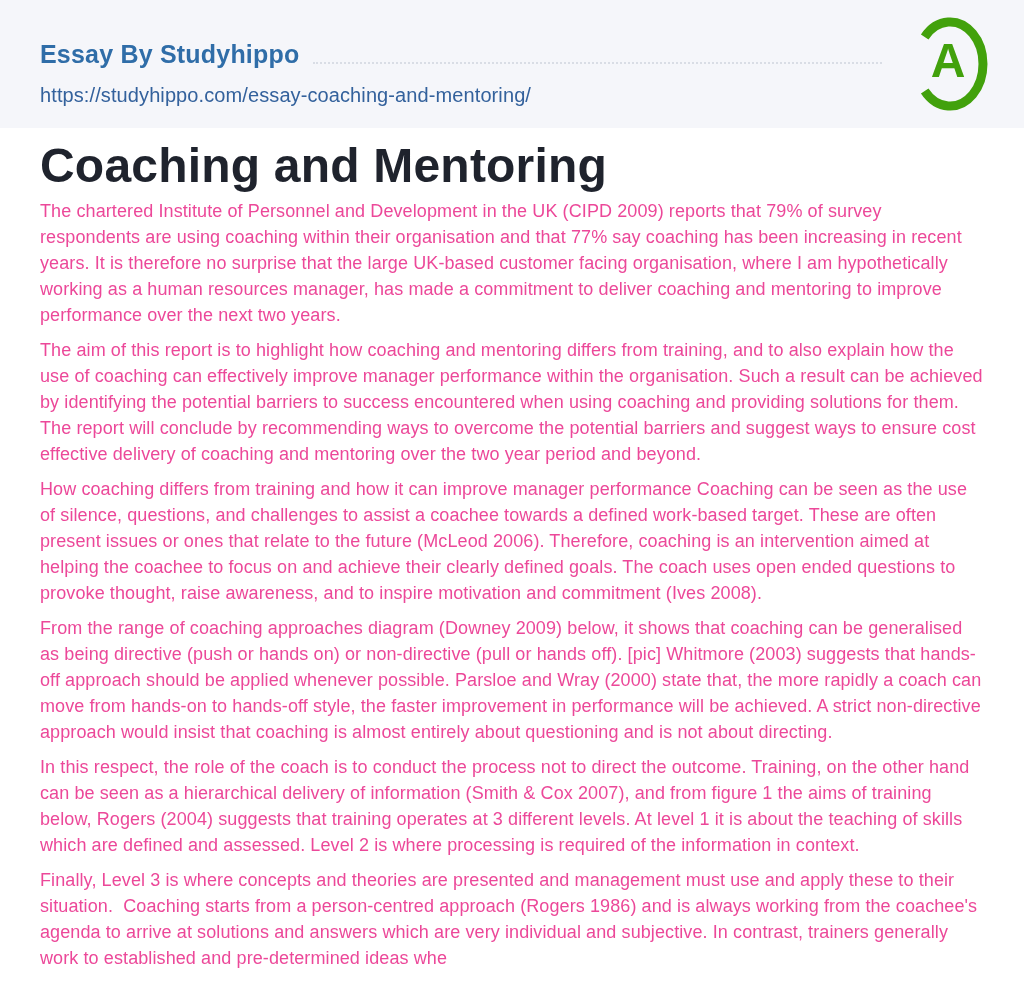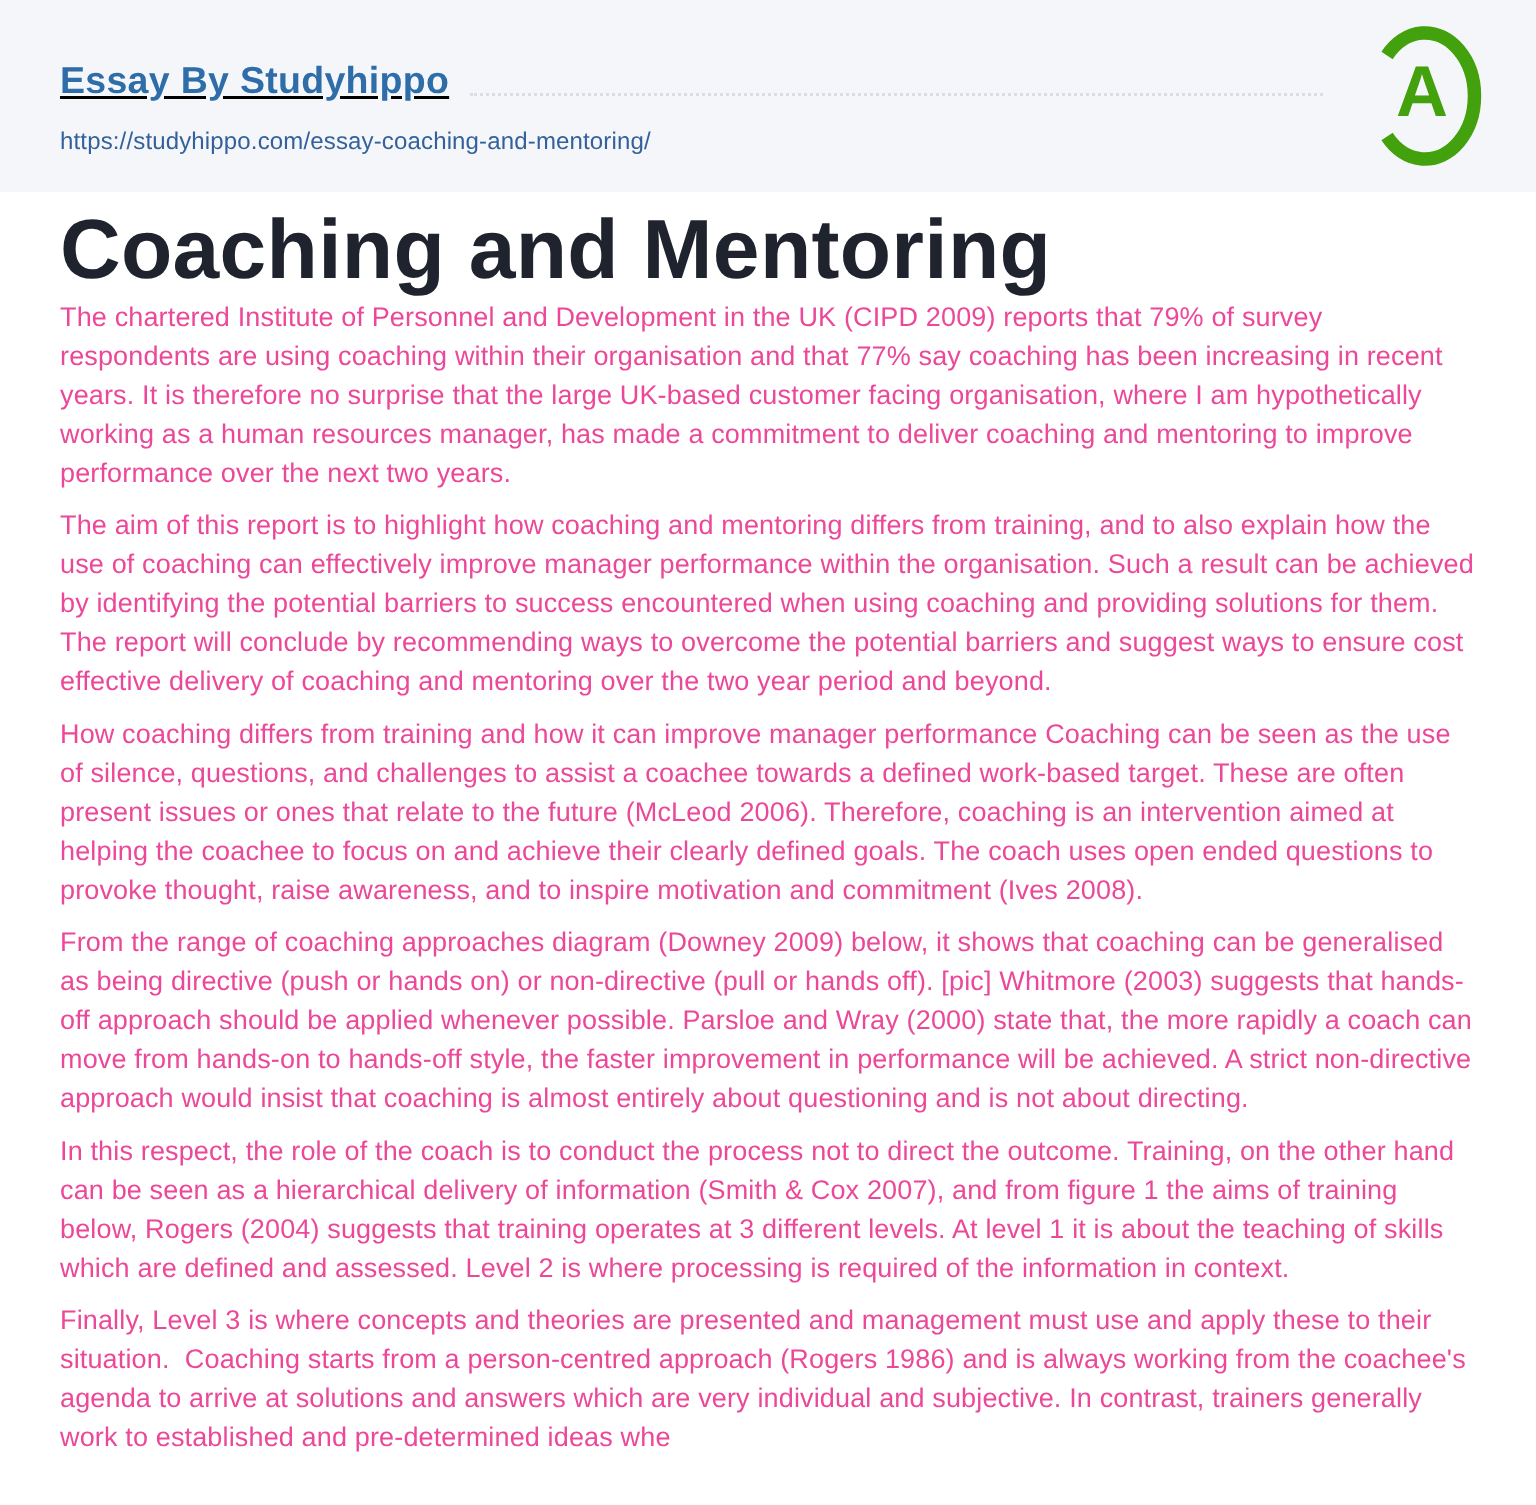--- a/index.html
+++ b/index.html
@@ -22,42 +22,41 @@
     height: 128px;
     background: #f5f6fa;
   }
   .title-row {
     position: absolute;
     left: 40px;
     right: 142px;
     top: 38px;
     display: flex;
     align-items: flex-end;
-    text-decoration: underline;
   }
   .site-title {
     font-size: 25px;
     line-height: 32px;
     font-weight: 700;
     color: #2f6da8;
     white-space: nowrap;
     letter-spacing: 0.2px;
   }
   .dotted-leader {
     flex: 1;
     height: 0;
     margin-left: 14px;
     margin-bottom: 6px;
     border-bottom: 2px dotted #d9dde5;
   }
   .essay-url {
     position: absolute;
     left: 40px;
     top: 84px;
-    font-size: 16px;
+    font-size: 20px;
     line-height: 22px;
     color: #33619c;
     text-decoration: none;
     letter-spacing: 0.1px;
   }
   .logo {
     position: absolute;
     top: 16px;
     right: 36px;
     width: 78px;
@@ -71,21 +70,21 @@
   }
   
   .content {
     margin: 0 40px;
   }
   .essay-title {
     margin: 0;
     padding-top: 16px;
     height: 44px;
     line-height: 44px;
-    font-size: 56px;
+    font-size: 48px;
     font-weight: 700;
     color: #1f232d;
     letter-spacing: 0.2px;
     margin-bottom: 10px;
   }
   .para {
     margin: 0 0 9px 0;
     font-size: 18px;
     line-height: 26px;
     color: #ec4899;

